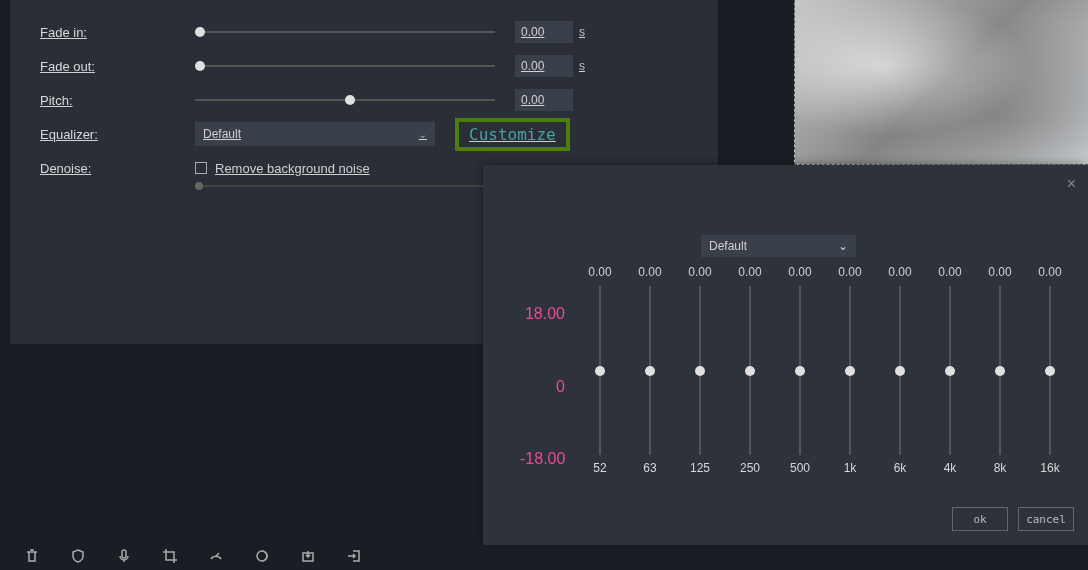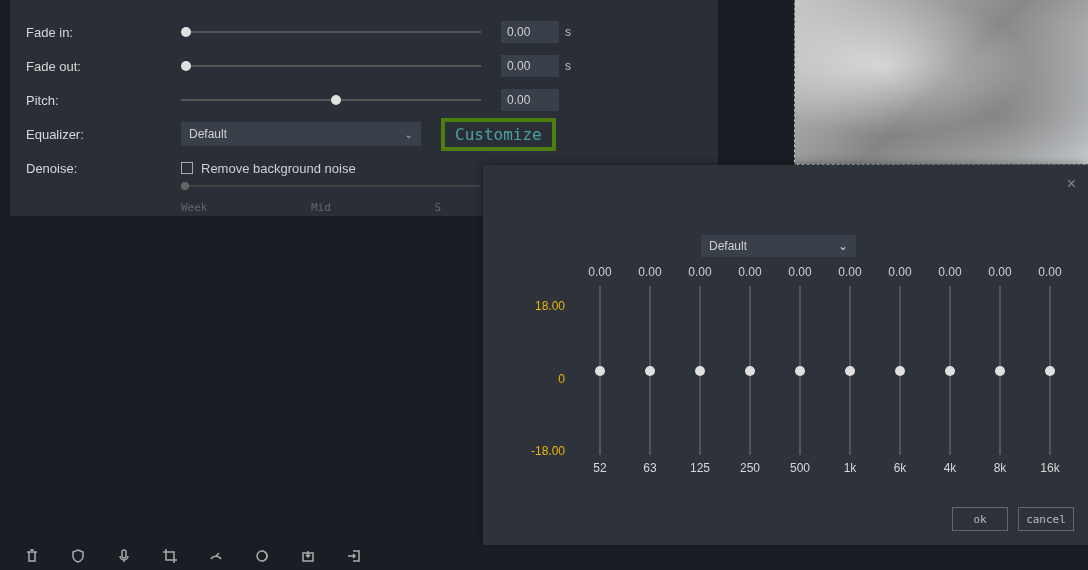--- a/index.html
+++ b/index.html
@@ -11,23 +11,24 @@
     width: 1088px;
     height: 570px;
     overflow: hidden;
     position: relative;
   }
   .panel {
     position: absolute;
     left: 10px;
     top: 0;
     width: 708px;
-    height: 216px;
+    height: 344px;
     background: #2a2f37;
-    padding: 15px 16px;
+    padding: 15px 30px;
+    text-decoration: underline;
   }
   .row {
     display: flex;
     align-items: center;
     height: 34px;
   }
   .label {
     width: 155px;
     font-size: 13px;
     color: #d8d8d8;
@@ -166,26 +167,26 @@
     background: #3a4049;
     display: flex;
     align-items: center;
     justify-content: space-between;
     padding: 0 8px;
     font-size: 12px;
   }
   .eq-scale {
     position: absolute;
     left: 37px;
-    top: 104px;
+    top: 110px;
     width: 45px;
     height: 180px;
     text-align: right;
-    font-size: 12px;
-    color: #eab308;
+    font-size: 16px;
+    color: #ec4899;
   }
   .eq-scale div { position: absolute; right: 0; width: 45px; }
   .eq-bands {
     position: absolute;
     left: 92px;
     top: 100px;
     width: 500px;
     height: 210px;
     display: flex;
     justify-content: space-between;
@@ -294,25 +295,20 @@
   </div>
   <div class="row">
     <div class="label">Denoise:</div>
     <span class="checkbox"></span>
     <span>Remove background noise</span>
   </div>
   <div class="denoise-slider">
     <div class="denoise-track">
       <div class="denoise-thumb"></div>
     </div>
-    <div class="denoise-labels">
-      <span>Week</span>
-      <span>Mid</span>
-      <span>S</span>
-    </div>
   </div>
 </div>
 
 <div class="preview"></div>
 
 <div class="eq-dialog">
   <div class="eq-close">×</div>
   <div class="eq-dropdown">
     <span>Default</span>
     <span class="chev">⌄</span>

